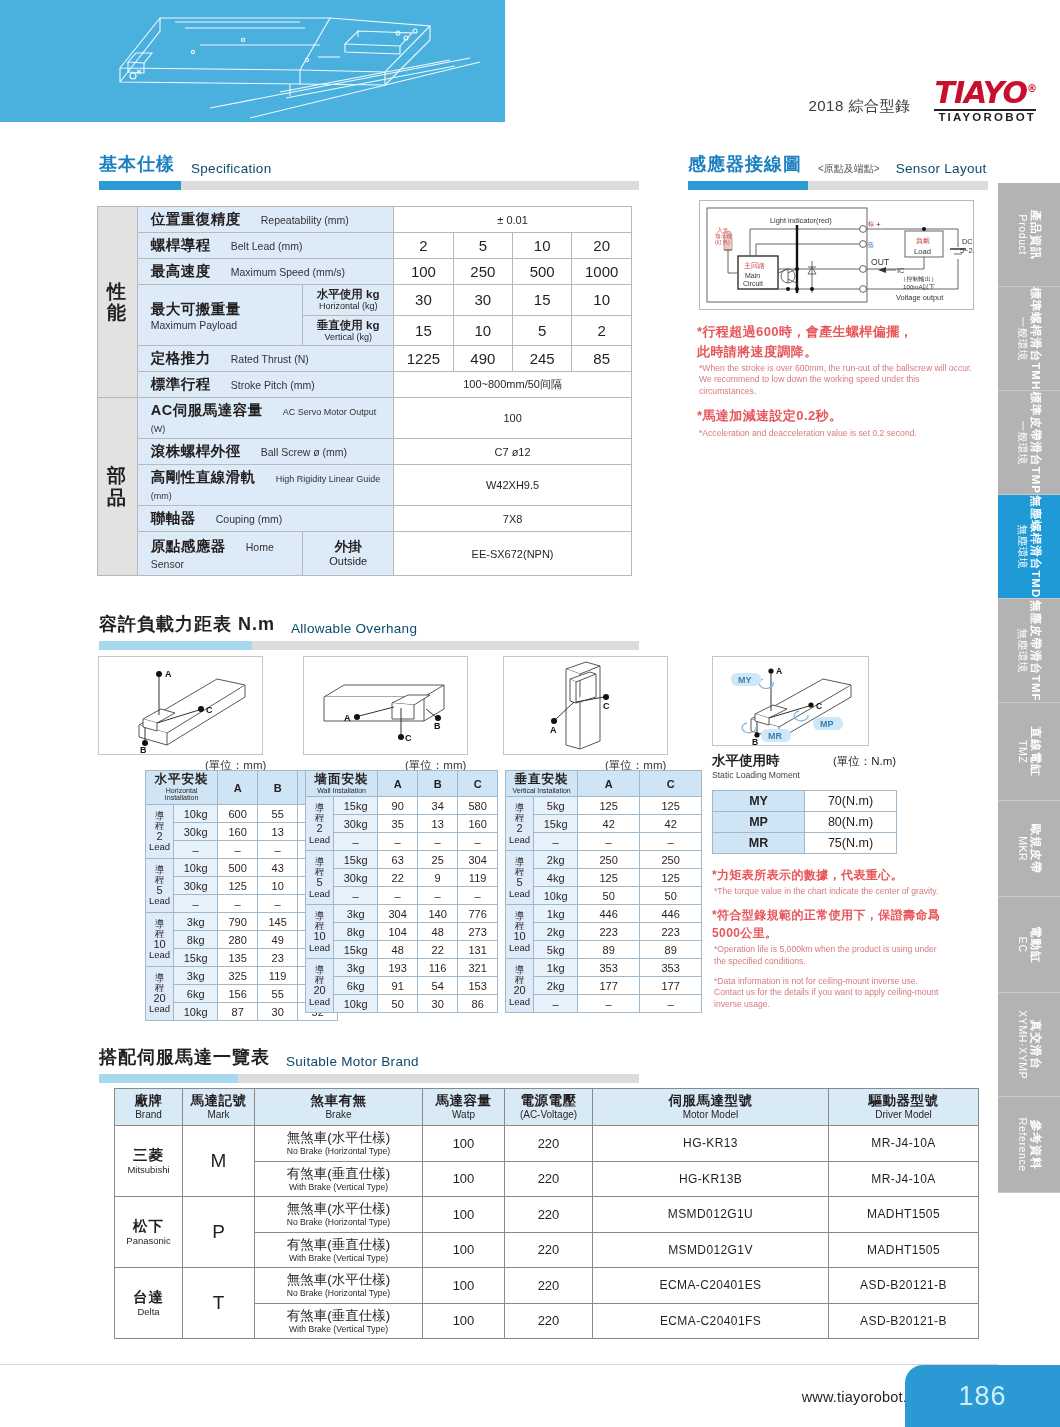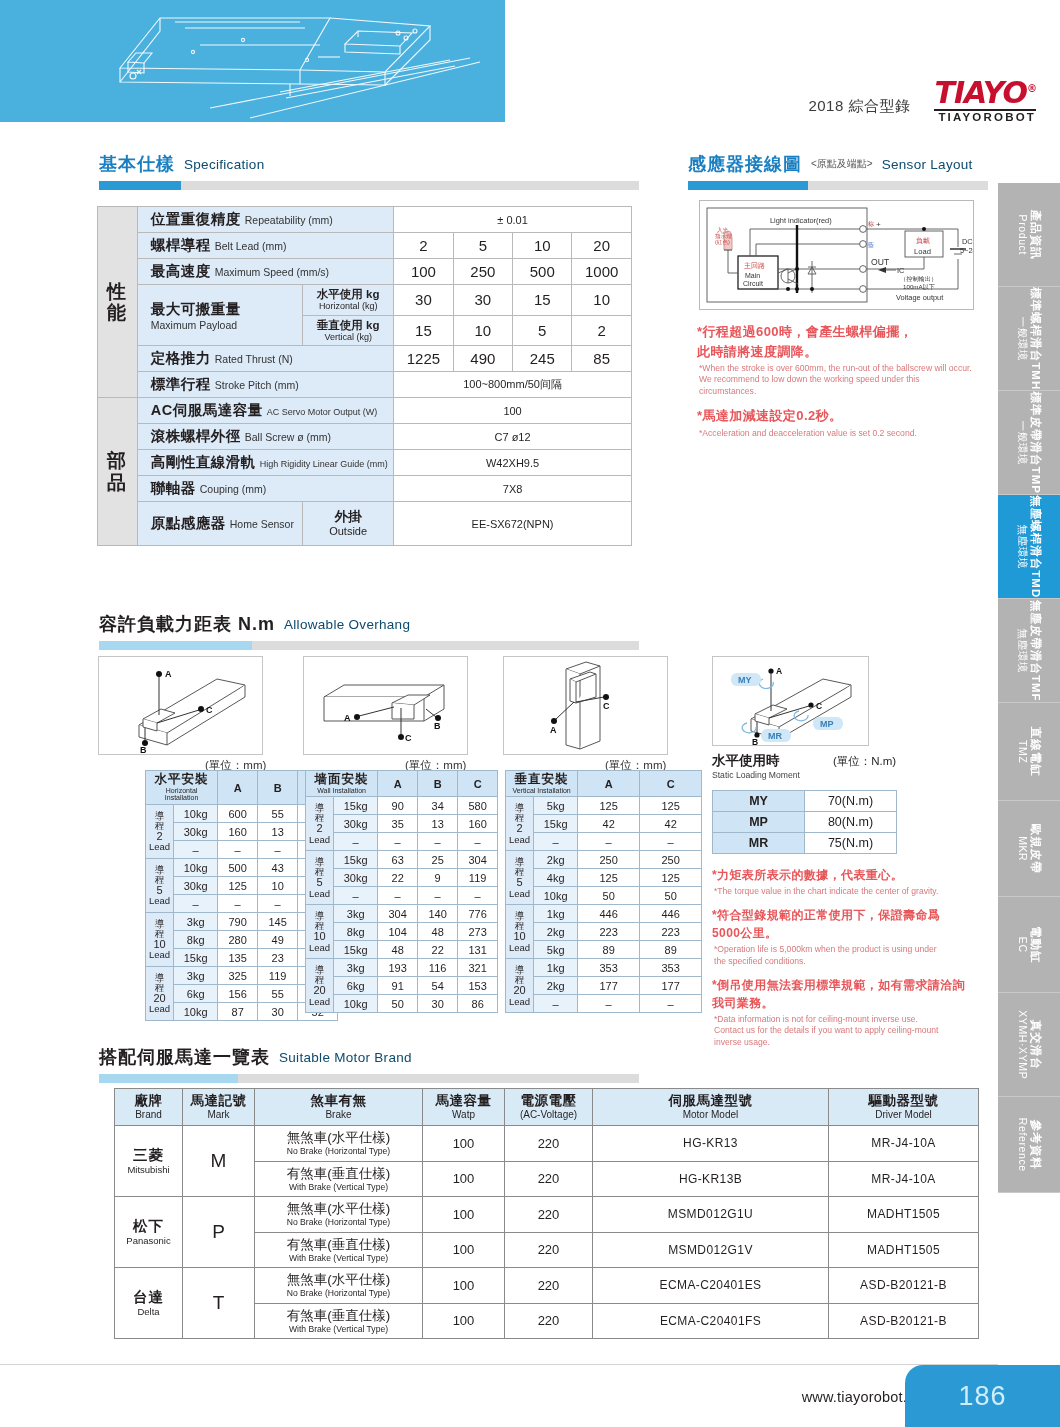--- a/index.html
+++ b/index.html
@@ -32,21 +32,21 @@
   }
   .logo .reg { font-size:10px; vertical-align:super; }
   .logo .l2 {
     font-size:11.5px; font-weight:bold; color:#231f20;
     letter-spacing:2.2px; margin-top:1px;
   }
   .logo .bar { height:2px; background:#231f20; margin:1px 0 1px; }
 
   
   .sec { position:absolute; }
-  .sec .t-row { display:flex; align-items:center; gap:9px; }
+  .sec .t-row { display:flex; align-items:flex-end; gap:16px; }
   .sec .t-cn { font-size:18px; font-weight:bold; color:#1a7fc1; letter-spacing:1px; }
   .sec .t-cn.dark { color:#231f20; }
   .sec .t-sub { font-size:10px; color:#555; }
   .sec .t-en { font-size:13.5px; color:#0c4a6e; letter-spacing:.3px; }
   .sec .ul { display:flex; height:9px; margin-top:5px; }
   .ul .a { background:#2b9ad4; }
   .ul .a.light { background:#a7d8f0; }
   .ul .b { background:#dcdcdc; flex:1; }
 
   
@@ -57,21 +57,21 @@
     background:#fff;
   }
   .spec td.side {
     background:#e2e2e2; font-size:19px; font-weight:bold;
     width:40px; letter-spacing:2px; line-height:1.12;
   }
   .spec td.lbl {
     background:#ddeaf7; text-align:left; padding-left:13px;
   }
   .spec .cn { font-size:14.5px; font-weight:bold; letter-spacing:.5px; }
-  .spec .en { font-size:10.5px; color:#333; margin-left:4px; }
+  .spec .en { font-size:10.5px; color:#333; margin-left:20px; }
   .spec .en.sm { font-size:9px; }
   .spec td.sublbl {
     background:#ddeaf7; font-size:11px; line-height:1.15; width:92px;
   }
   .spec td.sublbl .c2 { font-size:11.5px; font-weight:bold; }
   .spec td.sublbl .e2 { font-size:9px; }
   .spec td.val { font-size:15px; width:60px; }
   .spec td.outside { background:#ddeaf7; width:58px; font-size:11px; line-height:1.2;}
   .spec td.outside .c3 { font-size:13.5px; font-weight:bold; }
   .spec td.big { font-size:11px; }
@@ -573,22 +573,20 @@
 </tbody>
   </table>
 
 <div class="notes" style="left:712px; top:866px; width:270px;">
   <div class="note-cn" style="white-space:pre-line; font-size:12px;">*力矩表所表示的數據，代表重心。</div>
   <div class="note-en" style="white-space:pre-line;">*The torque value in the chart indicate the center of gravity.</div>
   <div class="note-cn" style="white-space:pre-line; font-size:12px;">*符合型錄規範的正常使用下，保證壽命爲
   5000公里。</div>
   <div class="note-en" style="white-space:pre-line;">*Operation life is 5,000km when the product is using under
  the specified conditions.</div>
-  <div class="note-cn" style="white-space:pre-line; font-size:12px;">*倒吊使用無法套用標準規範，如有需求請洽詢
-  我司業務。</div>
   <div class="note-en" style="white-space:pre-line;">*Data information is not for ceiling-mount inverse use.
  Contact us for the details if you want to apply ceiling-mount
  inverse usage.</div>
 </div>
 
 <div class="load" id="load-0" style="left:100px; top:770px;padding-left:45px;">
     <table>
       <tbody>
         <tr>
           <td class="hd title" colspan="2">

